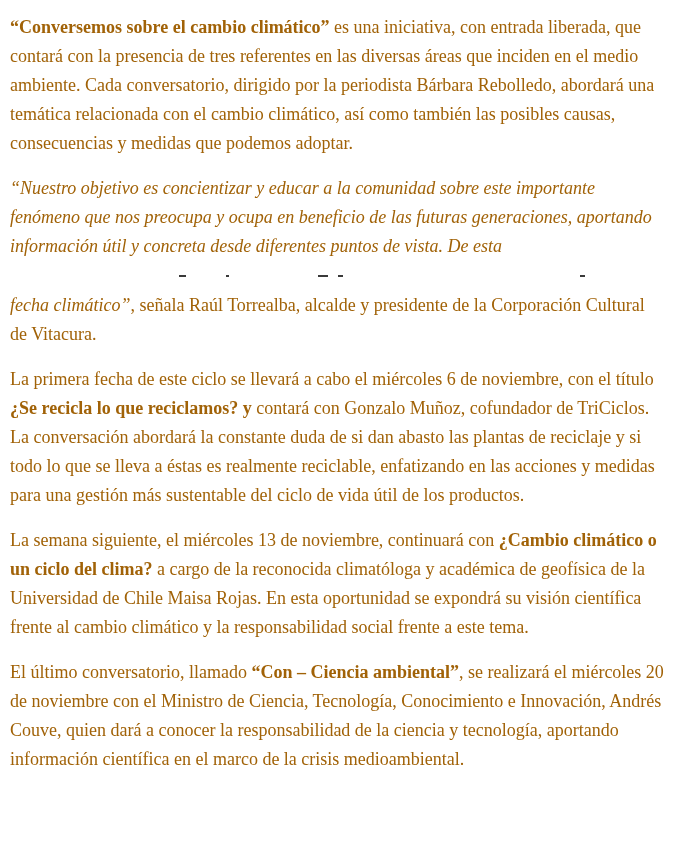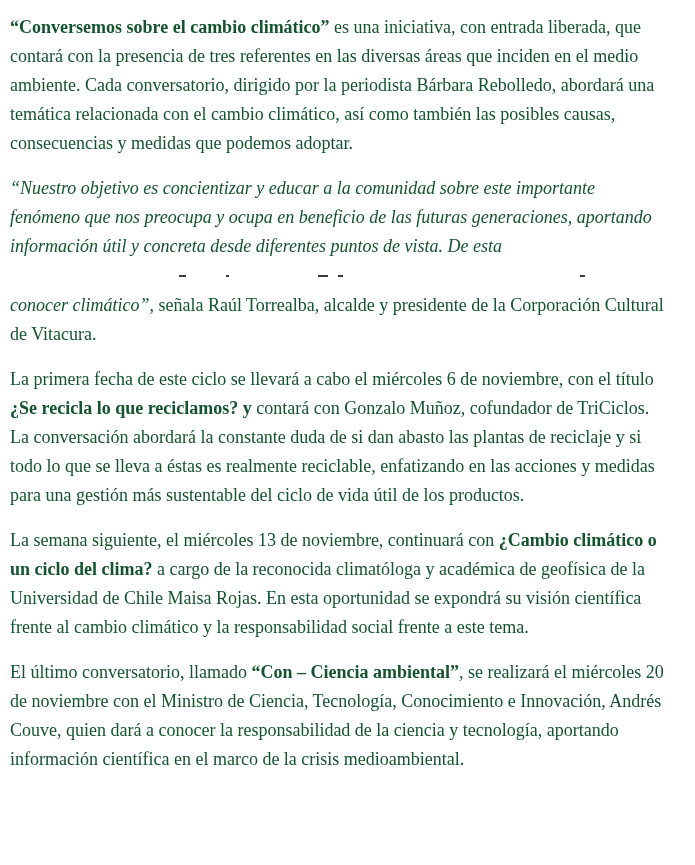--- a/index.html
+++ b/index.html
@@ -10,21 +10,21 @@
     height: 865px;
     overflow: hidden;
   }
   .article {
     box-sizing: border-box;
     width: 695px;
     padding: 13px 30px 12px 10px;
     font-family: "Liberation Serif", "DejaVu Serif", serif;
     font-size: 18px;
     line-height: 29px;
-    color: #14532d;
+    color: #a16207;
     text-rendering: optimizeLegibility;
   }
   .article p {
     margin: 0 0 16px 0;
   }
   p.no-bottom-margin { margin-bottom: 8px; }
   .run-normal { font-weight: 400; font-style: normal; }
   .run-bold   { font-weight: 700; font-style: normal; }
   .run-italic { font-weight: 400; font-style: italic; }
   
@@ -55,21 +55,21 @@
   <p class="no-bottom-margin"><span class="run-italic">“Nuestro objetivo es concientizar y educar a la comunidad sobre este importante fenómeno que nos preocupa y ocupa en beneficio de las futuras generaciones, aportando información útil y concreta desde diferentes puntos de vista. De esta</span></p>
 
   <div class="obscured-line">
     <span class="frag frag-1"></span>
     <span class="frag frag-2"></span>
     <span class="frag frag-3"></span>
     <span class="frag frag-4"></span>
     <span class="frag frag-5"></span>
   </div>
 
-  <p><span class="run-italic">conocer climático”</span><span class="run-normal">, señala Raúl Torrealba, alcalde y presidente de la Corporación Cultural de Vitacura.</span></p>
+  <p><span class="run-italic">fecha climático”</span><span class="run-normal">, señala Raúl Torrealba, alcalde y presidente de la Corporación Cultural de Vitacura.</span></p>
 
   <p><span class="run-normal">La primera fecha de este ciclo se llevará a cabo el miércoles 6 de noviembre, con el título </span><span class="run-bold">¿Se recicla lo que reciclamos? y </span><span class="run-normal">contará con Gonzalo Muñoz, cofundador de TriCiclos. La conversación abordará la constante duda de si dan abasto las plantas de reciclaje y si todo lo que se lleva a éstas es realmente reciclable, enfatizando en las acciones y medidas para una gestión más sustentable del ciclo de vida útil de los productos.</span></p>
 
   <p><span class="run-normal">La semana siguiente, el miércoles 13 de noviembre, continuará con </span><span class="run-bold">¿Cambio climático o un ciclo del clima?</span><span class="run-normal"> a cargo de la reconocida climatóloga y académica de geofísica de la Universidad de Chile Maisa Rojas. En esta oportunidad se expondrá su visión científica frente al cambio climático y la responsabilidad social frente a este tema.</span></p>
 
   <p><span class="run-normal">El último conversatorio, llamado </span><span class="run-bold">“Con – Ciencia ambiental”</span><span class="run-normal">, se realizará el miércoles 20 de noviembre con el Ministro de Ciencia, Tecnología, Conocimiento e Innovación, Andrés Couve, quien dará a conocer la responsabilidad de la ciencia y tecnología, aportando información científica en el marco de la crisis medioambiental.</span></p>
 
 </article>
 
 </body></html>

